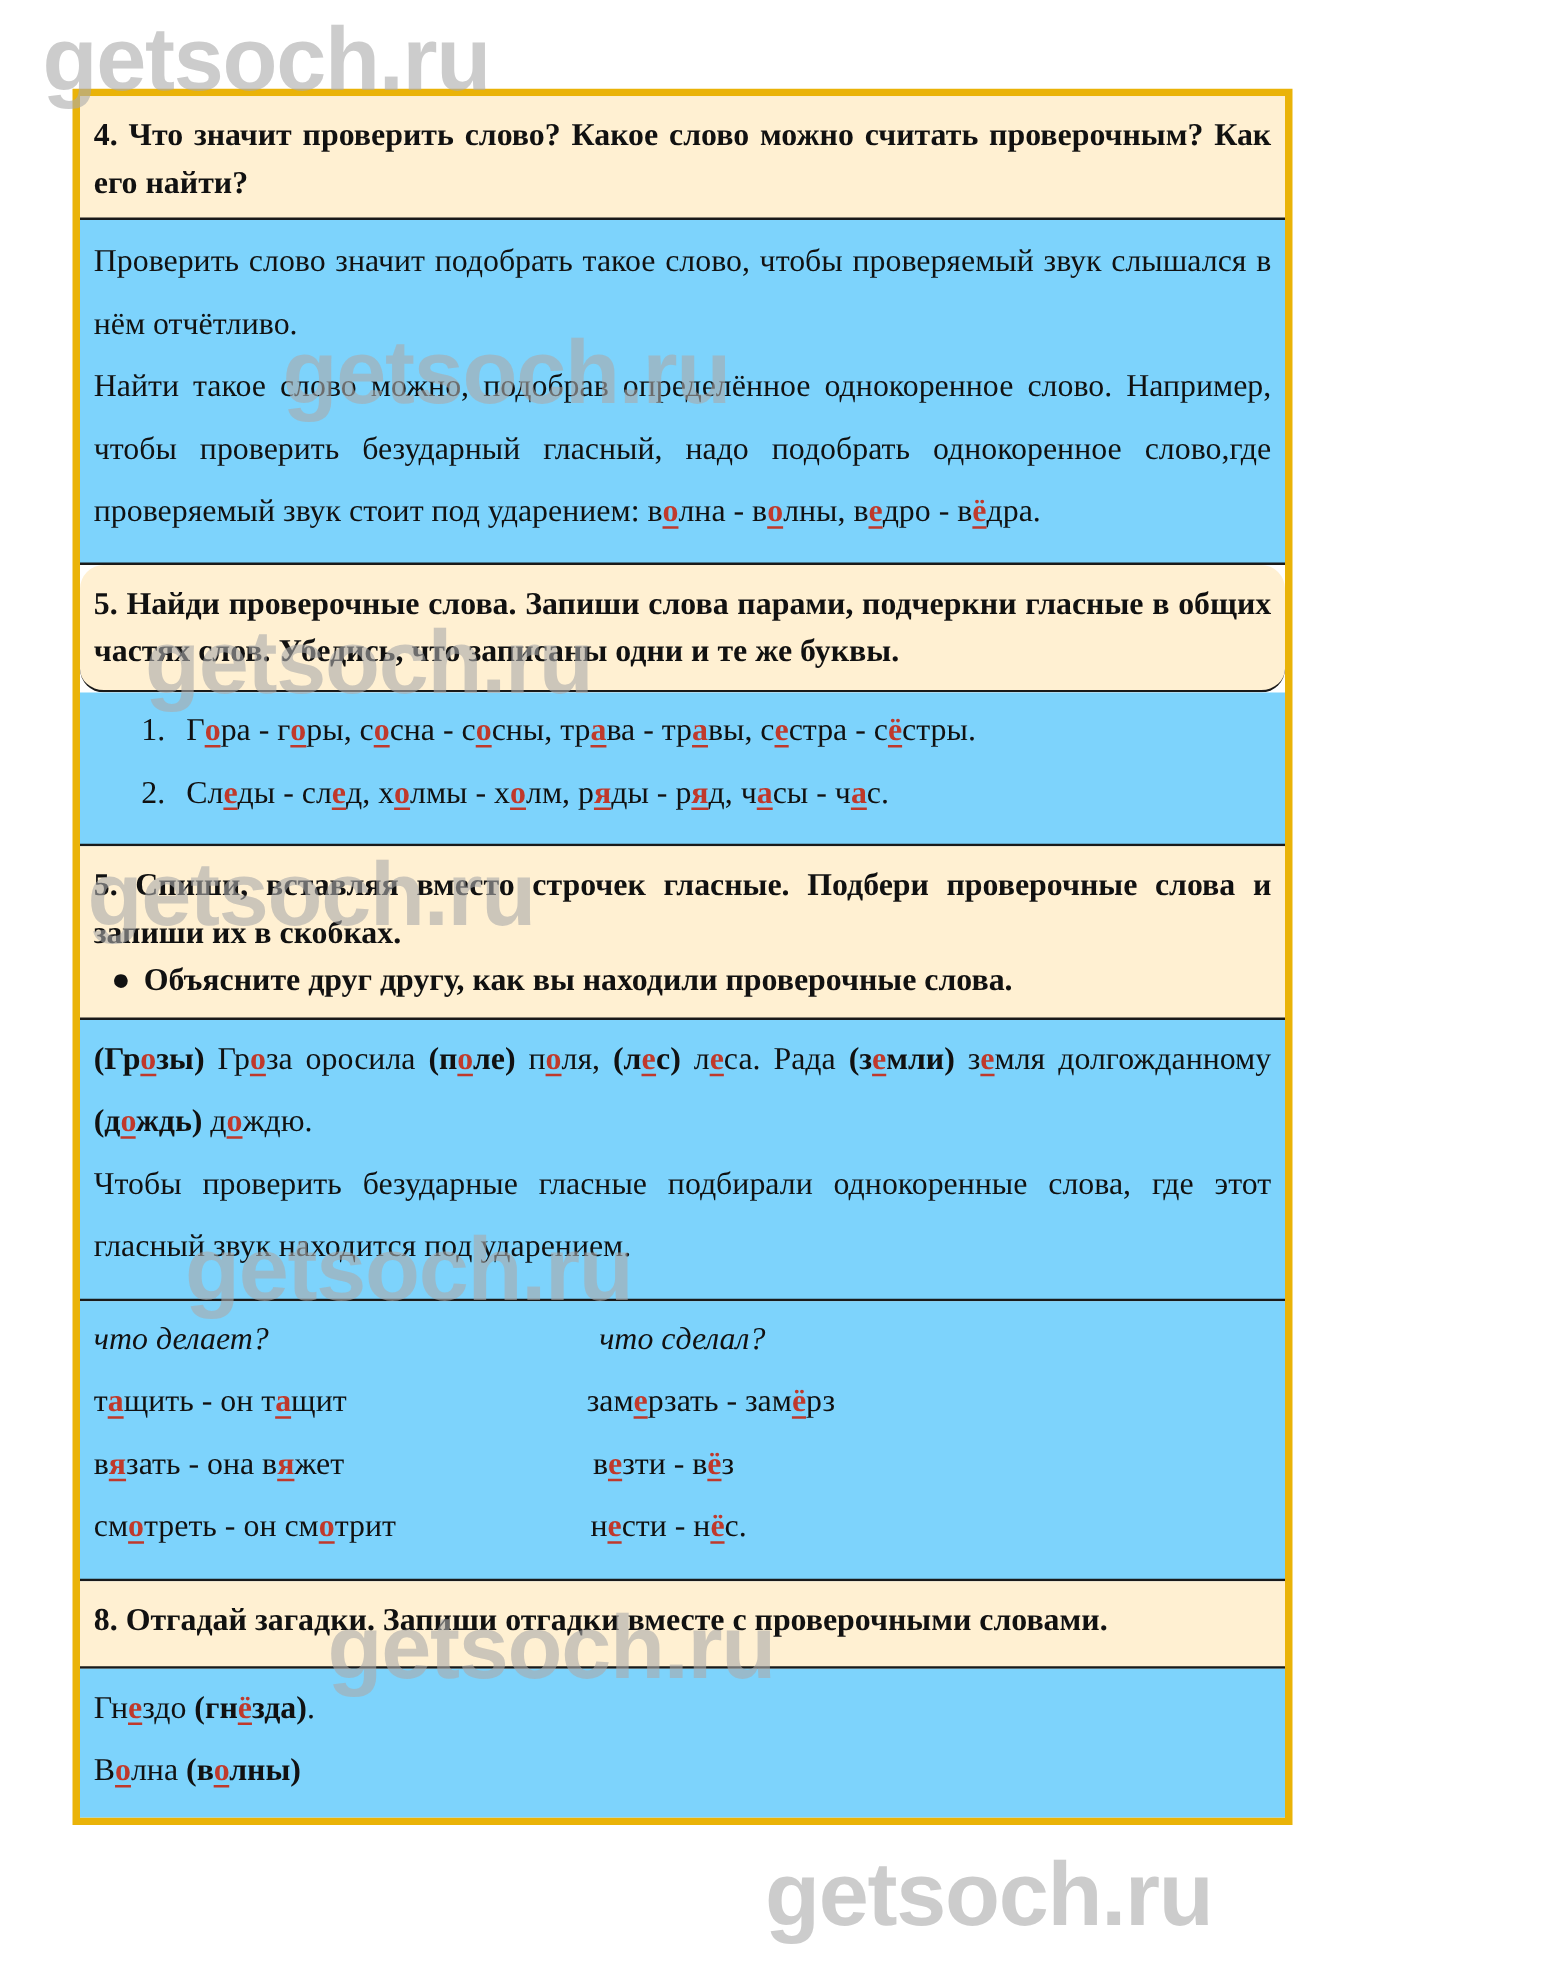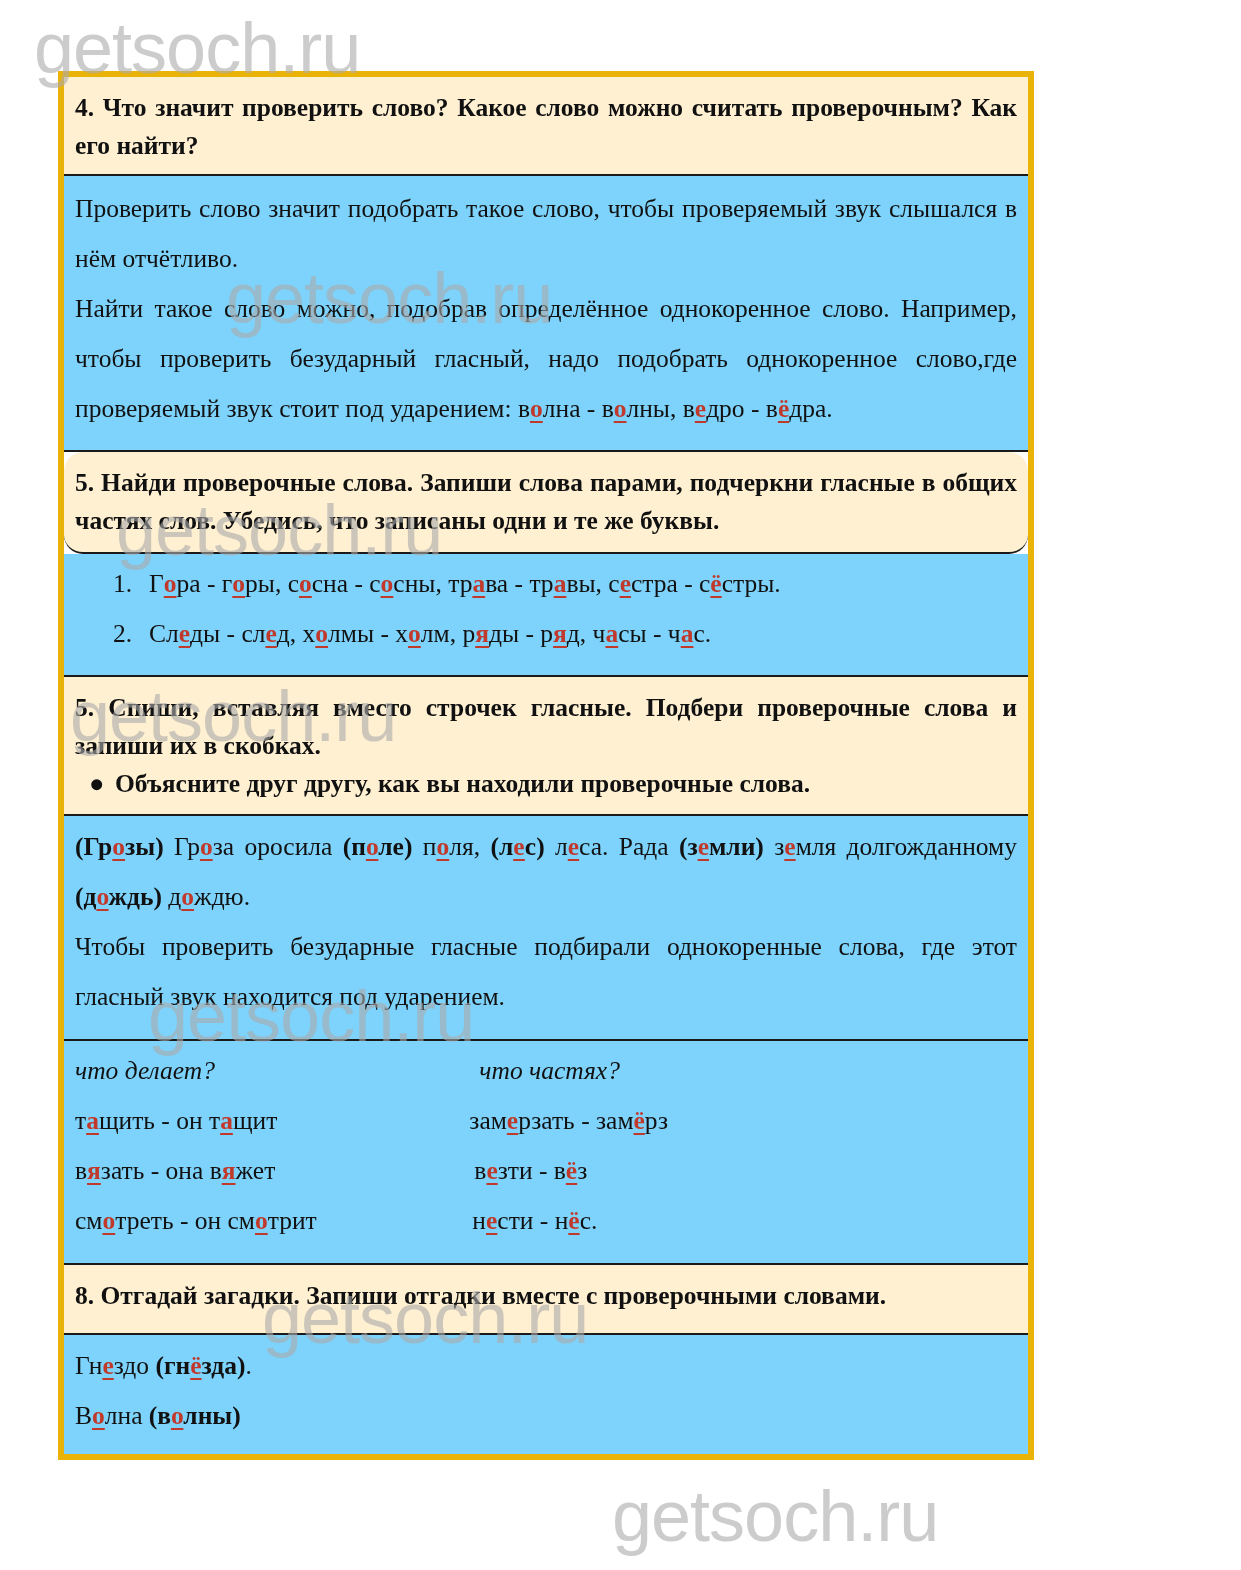--- a/index.html
+++ b/index.html
@@ -24,21 +24,21 @@
   b { font-weight:bold; }
   .ol { margin:0; padding-left:38px; list-style:none; }
   .ol li { position:relative; padding-left:36px; text-align:left; }
   .ol li .num { position:absolute; left:0; }
   .bullet-line { padding-left:40px; position:relative; }
   .bullet-line .dot { position:absolute; left:14px; top:0; }
   .cols { display:flex; }
   .col-l { width:432px; }
   .col-r { width:600px; }
   .it { font-style:italic; }
-  .wm { position:absolute; font-family:"Liberation Sans", "DejaVu Sans", sans-serif; font-weight:normal;
+  .wm { position:absolute; font-family:"Liberation Sans", "DejaVu Sans", sans-serif; font-weight:bold;
         color:rgba(170,170,170,0.6); font-size:72px; letter-spacing:-1px; line-height:1; pointer-events:none; z-index:5; }
 </style>
 </head>
 <body>
 
 <div class="table">
 
   <div class="row head h4">
     <span>4. Что значит проверить слово? Какое слово можно считать проверочным? Как его найти?</span>
   </div>
@@ -68,21 +68,21 @@
 
   <div class="row body b7">
     <div class="cols">
       <div class="col-l">
         <div class="it">что делает?</div>
         <div>т<span class="v">а</span>щить - он т<span class="v">а</span>щит</div>
         <div>в<span class="v">я</span>зать - она в<span class="v">я</span>жет</div>
         <div>см<span class="v">о</span>треть - он см<span class="v">о</span>трит</div>
       </div>
       <div class="col-r">
-        <div class="it" style="padding-left:10px">что частях?</div>
+        <div class="it" style="padding-left:10px">что сделал?</div>
         <div>зам<span class="v">е</span>рзать - зам<span class="v">ё</span>рз</div>
         <div style="padding-left:5px">в<span class="v">е</span>зти - в<span class="v">ё</span>з</div>
         <div style="padding-left:3px">н<span class="v">е</span>сти - н<span class="v">ё</span>с.</div>
       </div>
     </div>
   </div>
 
   <div class="row head h8">
     <span>8. Отгадай загадки. Запиши отгадки вместе с проверочными словами.</span>
   </div>

